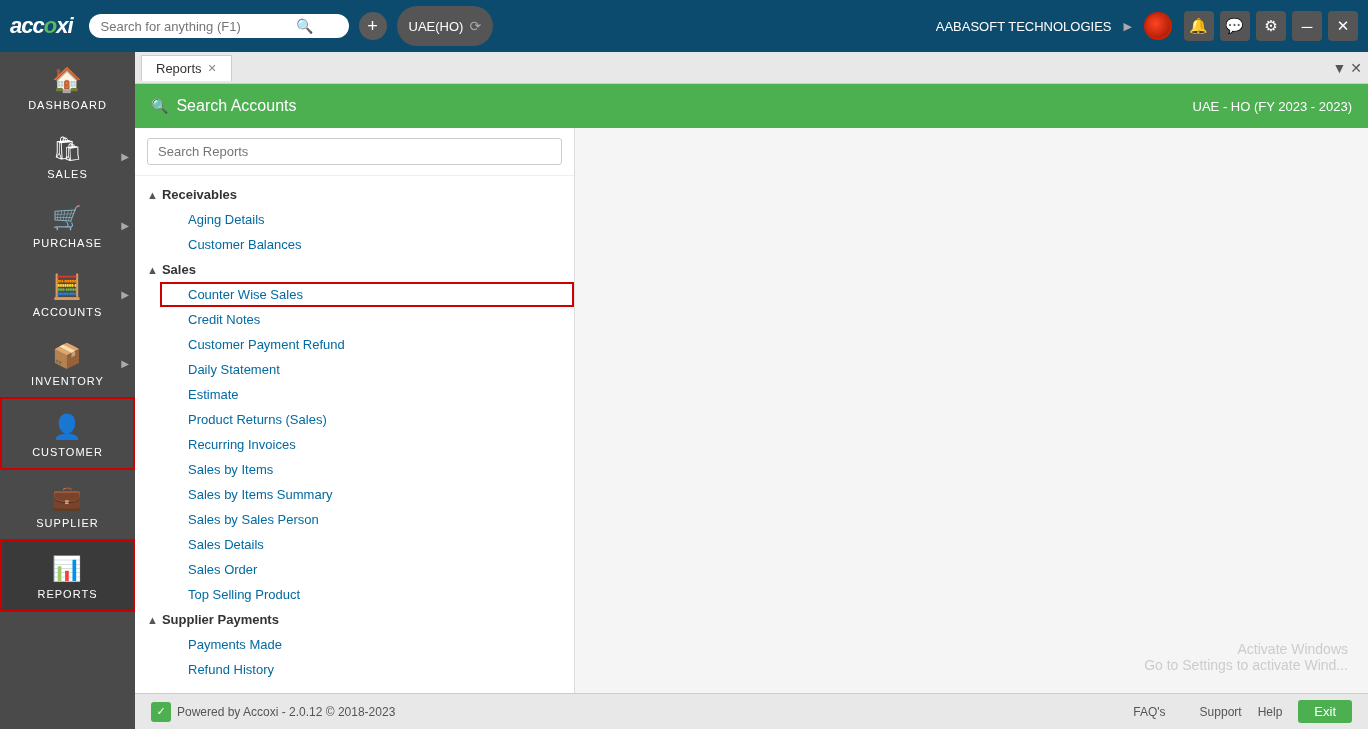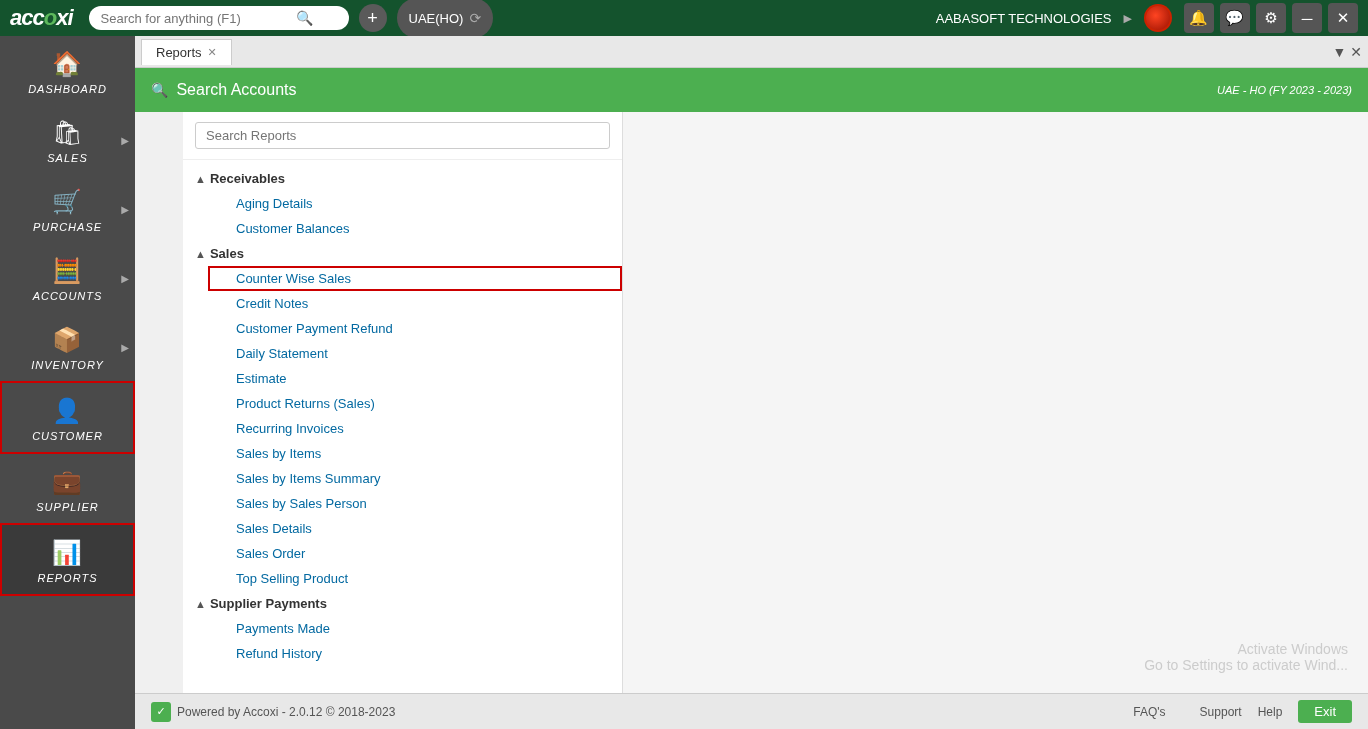--- a/index.html
+++ b/index.html
@@ -1,19 +1,19 @@
 <!DOCTYPE html>
 <html><head>
   <meta charset="utf-8">
   <style>
     * { margin: 0; padding: 0; box-sizing: border-box; }
     body { font-family: 'Segoe UI', Arial, sans-serif; font-size: 13px; background: #f0f0f0; width: 1368px; height: 729px; overflow: hidden; display: flex; flex-direction: column; }
 
     
-    .topbar { height: 36px; background: #14532d; display: flex; align-items: center; padding: 0 10px; gap: 10px; flex-shrink: 0; }
+    .topbar { height: 52px; background: #0c4a6e; display: flex; align-items: center; padding: 0 10px; gap: 10px; flex-shrink: 0; }
     .logo { color: white; font-size: 22px; font-weight: bold; font-style: italic; letter-spacing: -1px; margin-right: 6px; }
     .logo span { color: #5cb85c; }
     .search-bar { display: flex; align-items: center; background: white; border-radius: 20px; padding: 4px 12px; width: 260px; gap: 6px; }
     .search-bar input { border: none; outline: none; font-size: 13px; width: 190px; color: #555; }
     .search-bar .search-icon { color: #888; font-size: 14px; }
     .plus-btn { width: 28px; height: 28px; background: #5a5a5a; border-radius: 50%; display: flex; align-items: center; justify-content: center; color: white; font-size: 18px; cursor: pointer; }
     .location-pill { display: flex; align-items: center; background: #555; border-radius: 20px; padding: 12px 12px; gap: 6px; color: white; font-size: 13px; }
     .location-pill .refresh { color: #aaa; cursor: pointer; font-size: 14px; }
     .topbar-right { margin-left: auto; display: flex; align-items: center; gap: 12px; }
     .company-name { color: white; font-size: 13px; }
@@ -23,40 +23,40 @@
     .topbar-icon { width: 30px; height: 30px; background: #555; border-radius: 4px; display: flex; align-items: center; justify-content: center; color: white; font-size: 15px; cursor: pointer; }
 
     
     .main-layout { display: flex; flex: 1; overflow: hidden; }
 
     
     .sidebar { width: 135px; background: #4a4a4a; display: flex; flex-direction: column; flex-shrink: 0; }
     .sidebar-item { display: flex; flex-direction: column; align-items: center; justify-content: center; padding: 14px 8px 10px; color: white; cursor: pointer; gap: 5px; position: relative; }
     .sidebar-item.active-red { border: 2px solid #cc0000; background: #3a3a3a; }
     .sidebar-icon { font-size: 24px; }
-    .sidebar-label { font-size: 11px; letter-spacing: 1px; text-align: center; font-style: italic; }
+    .sidebar-label { font-size: 11px; letter-spacing: 1px; text-align: center; }
     .sidebar-arrow { position: absolute; right: 6px; top: 50%; transform: translateY(-50%); font-size: 10px; color: #aaa; }
     .sidebar-spacer { flex: 1; }
 
     
     .content-area { flex: 1; display: flex; flex-direction: column; overflow: hidden; }
 
     
     .tab-bar { background: #e8e8e8; border-bottom: 1px solid #ccc; display: flex; align-items: center; padding: 0 6px; height: 32px; flex-shrink: 0; }
     .tab { background: white; border: 1px solid #ccc; border-bottom: none; padding: 5px 14px; font-size: 13px; cursor: pointer; color: #333; display: flex; align-items: center; gap: 6px; }
     .tab-close { color: #888; font-size: 11px; cursor: pointer; }
     .tab-bar-right { margin-left: auto; display: flex; gap: 4px; color: #555; font-size: 14px; cursor: pointer; }
 
     
     .green-bar { background: #4caf50; display: flex; align-items: center; padding: 0 16px; height: 44px; flex-shrink: 0; }
     .green-bar-title { color: white; font-size: 16px; font-weight: 500; display: flex; align-items: center; gap: 8px; }
-    .green-bar-right { margin-left: auto; color: white; font-size: 11px; font-style: italic; }
-
-    
-    .reports-panel { display: flex; flex: 1; overflow: hidden; padding-left: 48px; }
+    .green-bar-right { margin-left: auto; color: white; font-size: 13px; }
+
+    
+    .reports-panel { display: flex; flex: 1; overflow: hidden; }
 
     
     .reports-list { width: 440px; flex-shrink: 0; background: white; border-right: 1px solid #ddd; display: flex; flex-direction: column; overflow: hidden; }
     .search-reports { padding: 10px 12px; border-bottom: 1px solid #eee; }
     .search-reports input { width: 100%; border: 1px solid #ccc; border-radius: 3px; padding: 5px 10px; font-size: 13px; outline: none; color: #555; }
     .reports-tree { flex: 1; overflow-y: auto; padding: 6px 0; }
     .tree-section-header { display: flex; align-items: center; padding: 5px 12px; font-size: 13px; font-weight: 600; color: #333; cursor: pointer; gap: 4px; }
     .tree-section-header .caret { font-size: 11px; color: #555; }
     .tree-item { padding: 5px 12px 5px 28px; font-size: 13px; color: #0369a1; cursor: pointer; margin-left: 25px; }
     .tree-item.highlighted { border: 2px solid #cc0000; background: white; padding: 3px 10px 3px 26px; }

